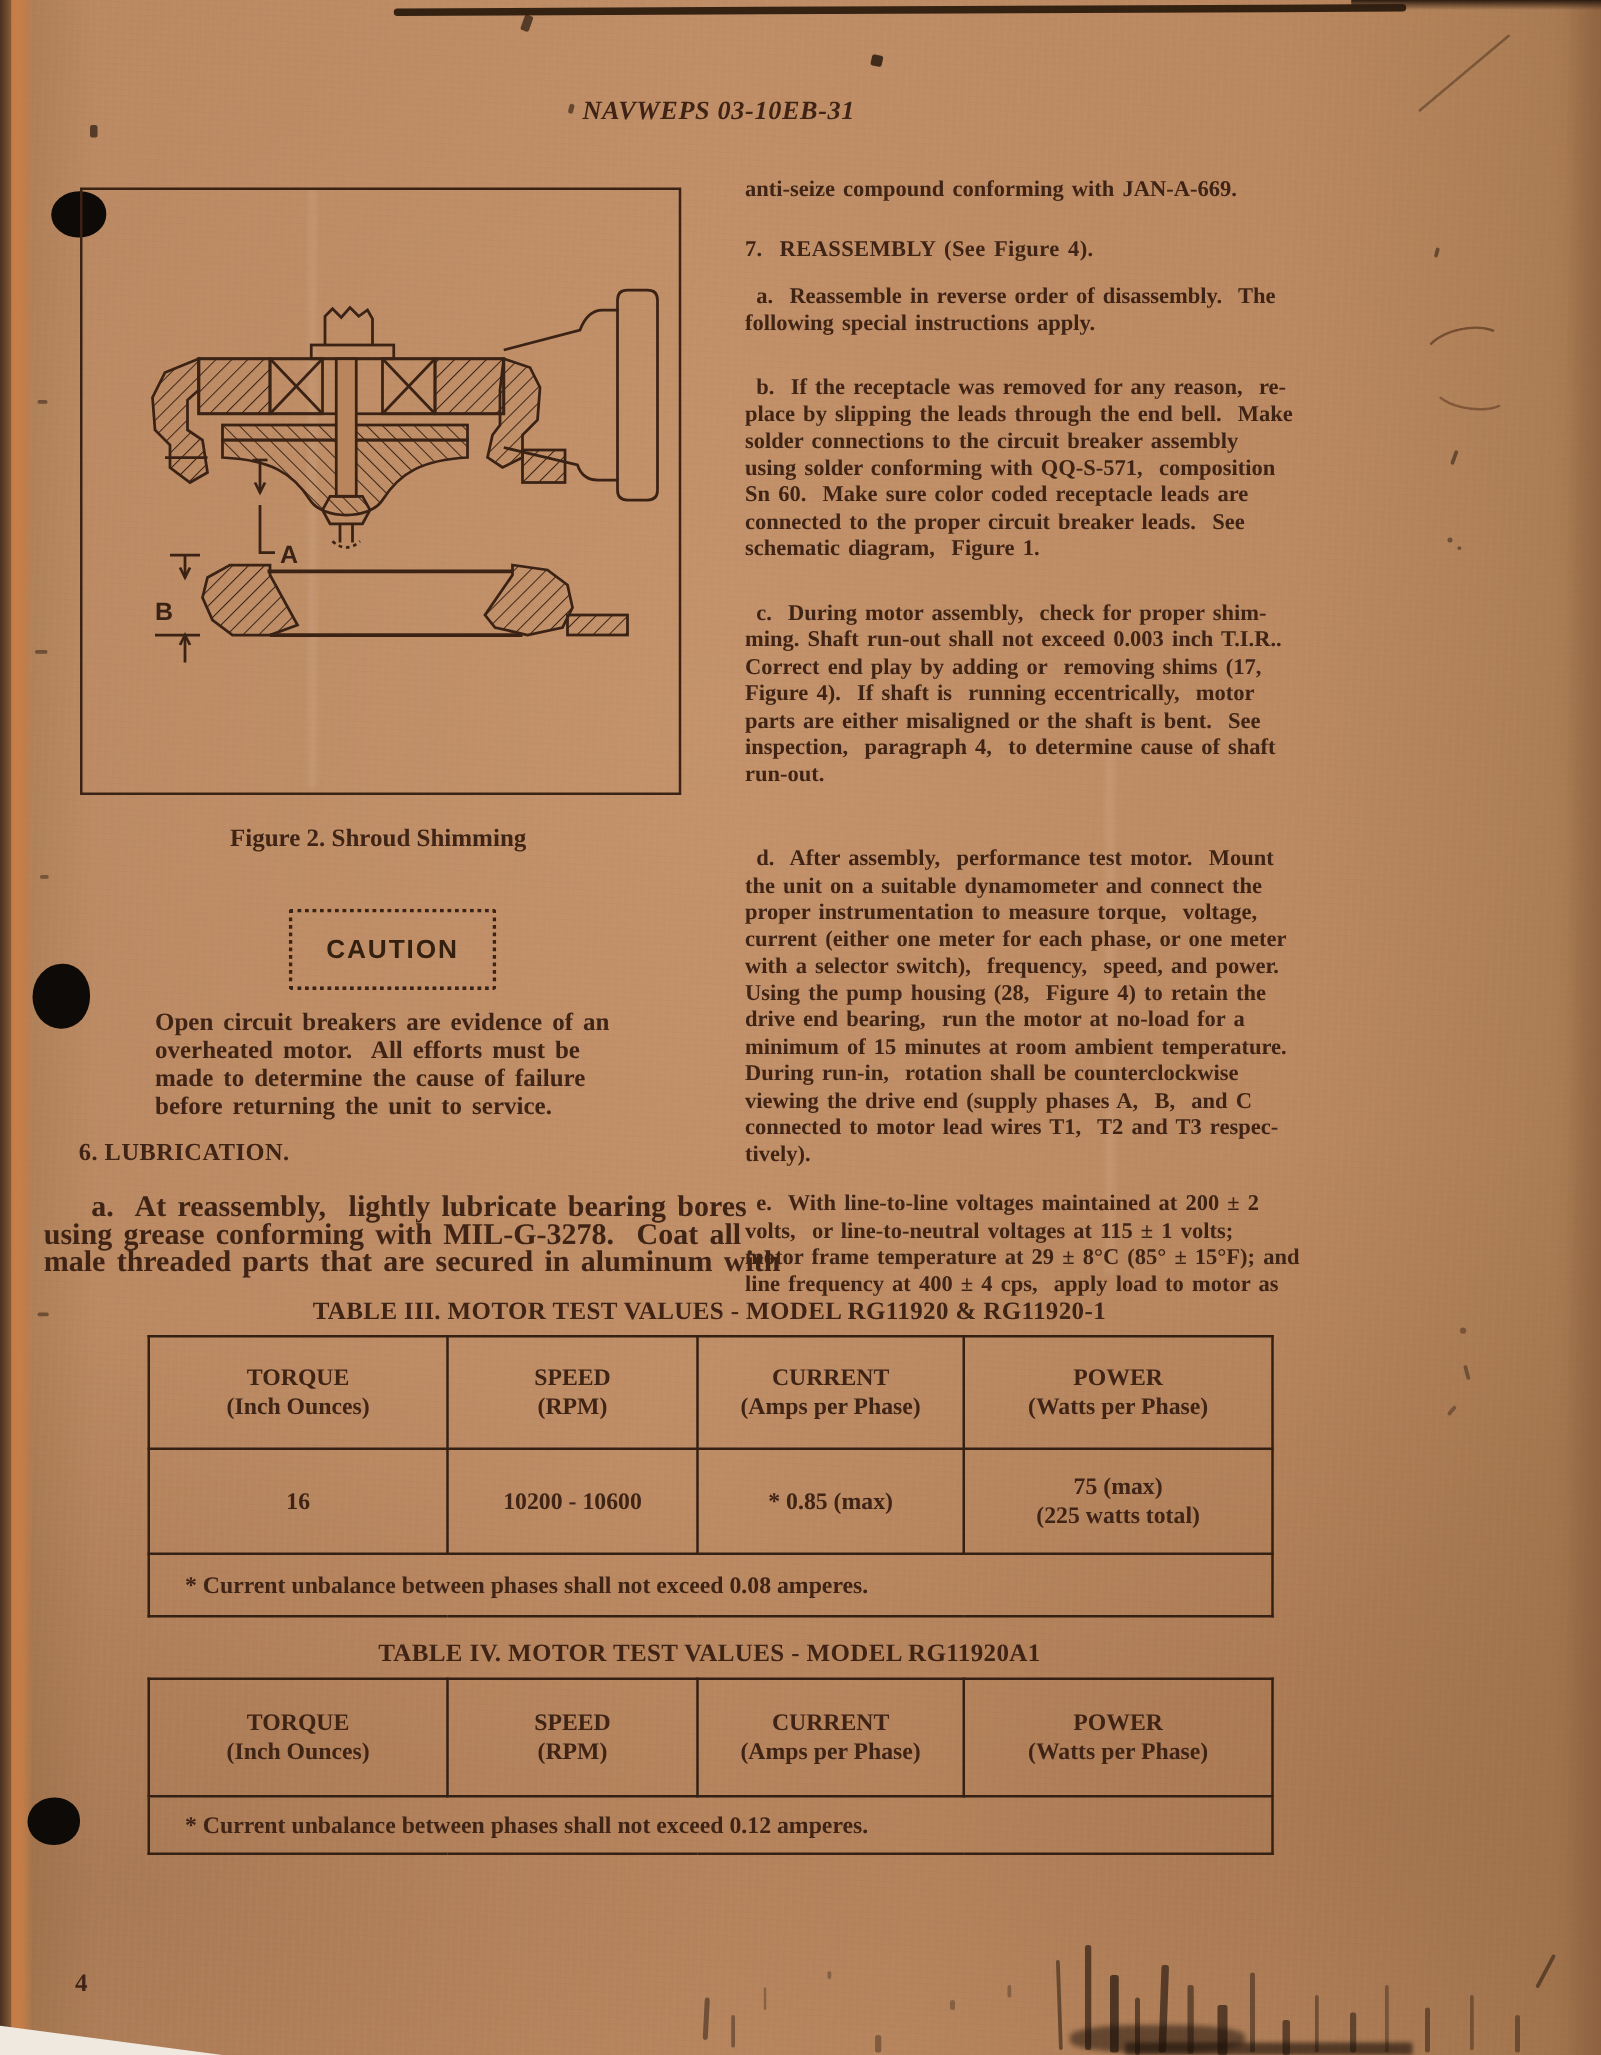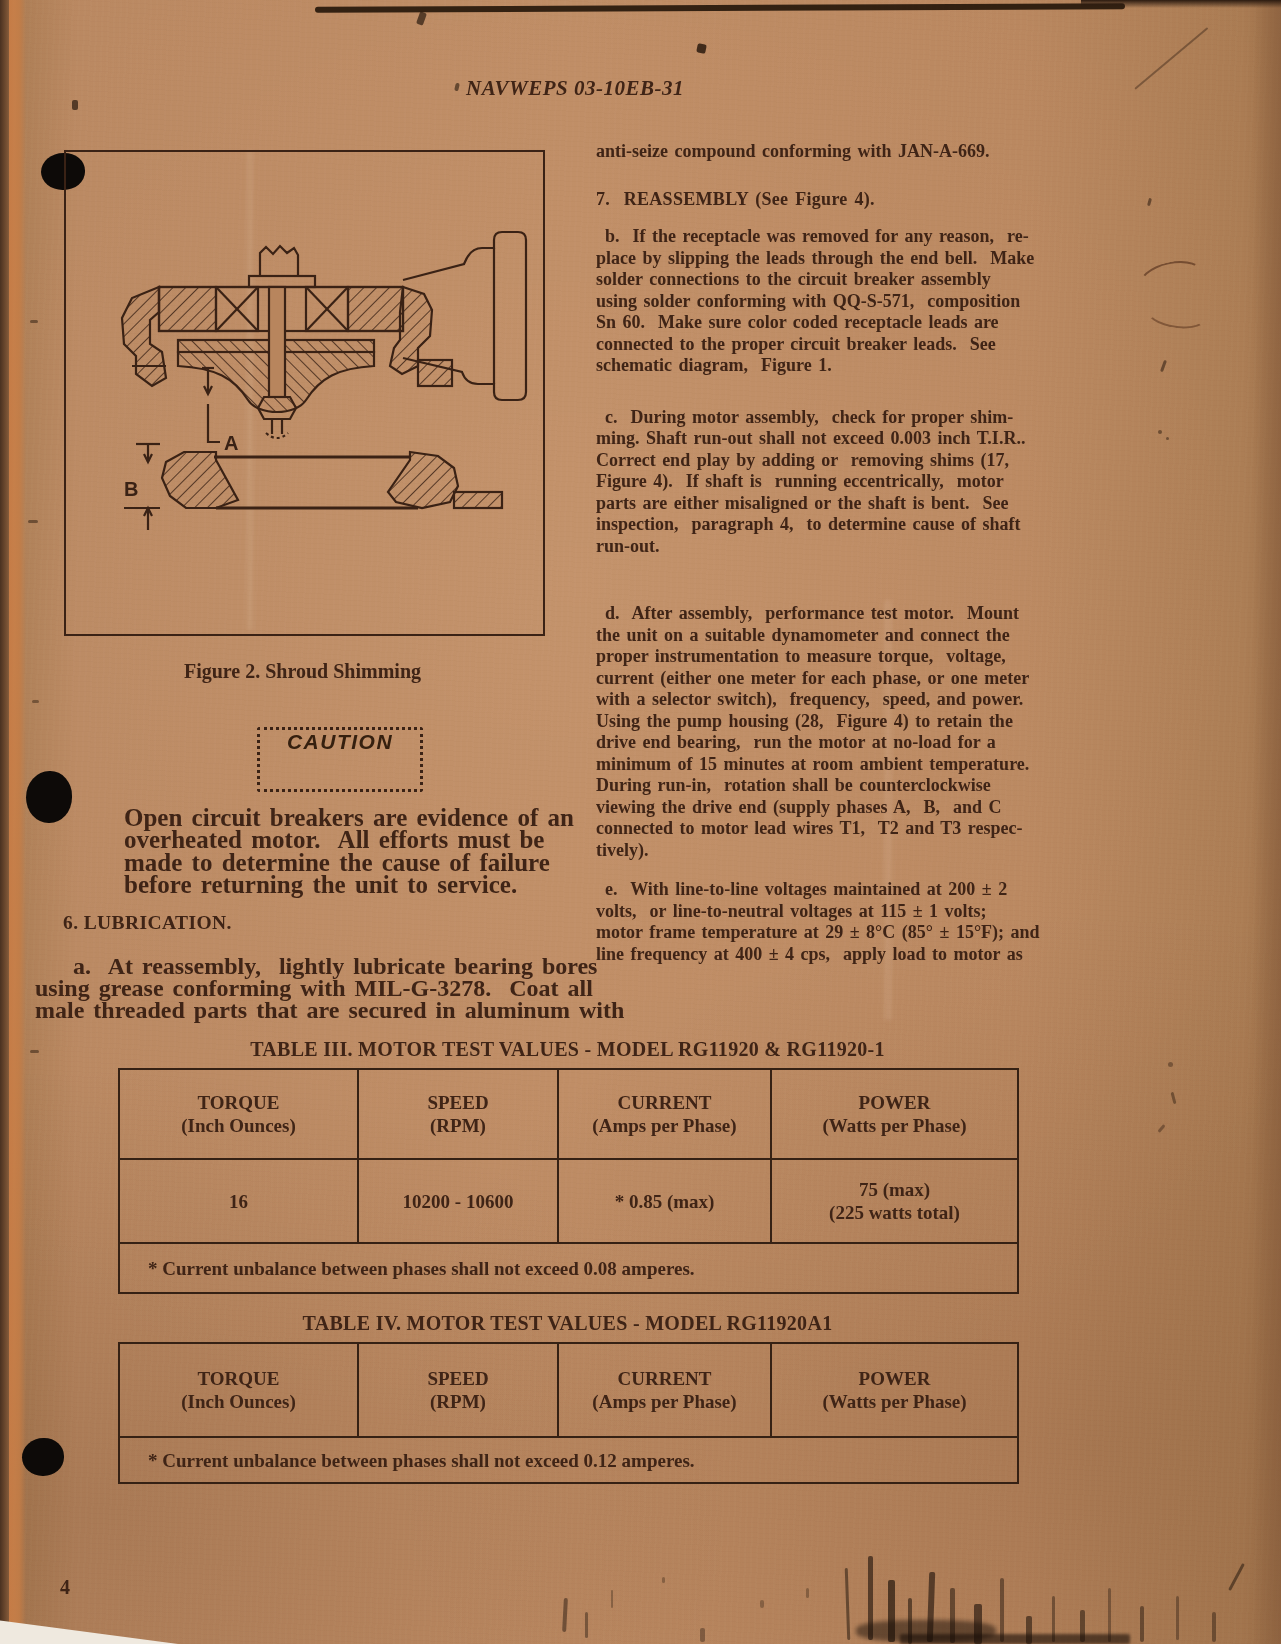--- a/index.html
+++ b/index.html
@@ -26,24 +26,24 @@
   .blob{background:#0d0a08;border-radius:52% 48% 50% 50%;}
   .speck{background:#2a1a0e;border-radius:2px;}
   .arc{border:2px solid transparent;border-radius:50%;}
   .smudge{background:#1a0f08;border-radius:2px;}
   
   .doc-header{left:340px;top:76px;width:470px;text-align:center;font-size:21px;font-weight:bold;letter-spacing:.5px;font-style:italic;}
   
   .figure-box{left:64px;top:150px;width:477px;height:482px;border:2px solid #3a2215;}
   .figure-caption{left:64px;top:660px;width:477px;text-align:center;font-size:20px;font-weight:bold;}
   
-  .caution-box{left:257px;top:727px;width:160px;height:59px;border:3px dotted #3a2215;border-radius:3px;
-     display:flex;align-items:flex-start;justify-content:center;font-style:italic;}
+  .caution-box{left:231px;top:727px;width:160px;height:59px;border:3px dotted #3a2215;border-radius:3px;
+     display:flex;align-items:center;justify-content:center;}
   .caution-title{font-family:"Liberation Sans",sans-serif;font-weight:bold;font-size:21px;letter-spacing:1.5px;color:#35200f;}
-  .caution-body{left:124px;top:807px;width:400px;font-size:25px;line-height:22.4px;font-weight:bold;word-spacing:3px;}
+  .caution-body{left:124px;top:807px;width:400px;font-size:20px;line-height:22.4px;font-weight:bold;word-spacing:3px;}
   
   .sec6-heading{left:63px;top:912px;font-size:19.5px;font-weight:bold;letter-spacing:.4px;}
   .para-6a{left:35px;top:955px;width:520px;font-size:24px;line-height:22px;font-weight:bold;word-spacing:3px;text-indent:38px;}
   
   .right-col{left:596px;top:141px;width:500px;font-size:18px;line-height:21.5px;font-weight:bold;word-spacing:2px;}
   .right-col .p{margin:0;}
   .indent1{text-indent:9px;}
   .mb26{margin-bottom:26px !important;} .mb16{margin-bottom:16px !important;}
   .mb30{margin-bottom:30px !important;} .mb46{margin-bottom:46px !important;}
   .mb18{margin-bottom:18px !important;}
@@ -181,20 +181,22 @@
 before returning the unit to service.</div>
 
   <div class="abs sec6-heading">6.  LUBRICATION.</div>
   <div class="abs para-6a lines">a.  At reassembly,  lightly lubricate bearing bores
 using grease conforming with MIL-G-3278.  Coat all
 male threaded parts that are secured in aluminum with</div>
 
   <div class="abs right-col">
     <p class="p lines mb26">anti-seize compound conforming with JAN-A-669.</p>
     <p class="p lines mb16 rc-heading">7.  REASSEMBLY (See Figure 4).</p>
+    <p class="p lines mb30 indent1">a.  Reassemble in reverse order of disassembly.  The
+following special instructions apply.</p>
     <p class="p lines mb30 indent1">b.  If the receptacle was removed for any reason,  re-
 place by slipping the leads through the end bell.  Make
 solder connections to the circuit breaker assembly
 using solder conforming with QQ-S-571,  composition
 Sn 60.  Make sure color coded receptacle leads are
 connected to the proper circuit breaker leads.  See
 schematic diagram,  Figure 1.</p>
     <p class="p lines mb46 indent1">c.  During motor assembly,  check for proper shim-
 ming. Shaft run-out shall not exceed 0.003 inch T.I.R..
 Correct end play by adding or  removing shims (17,

